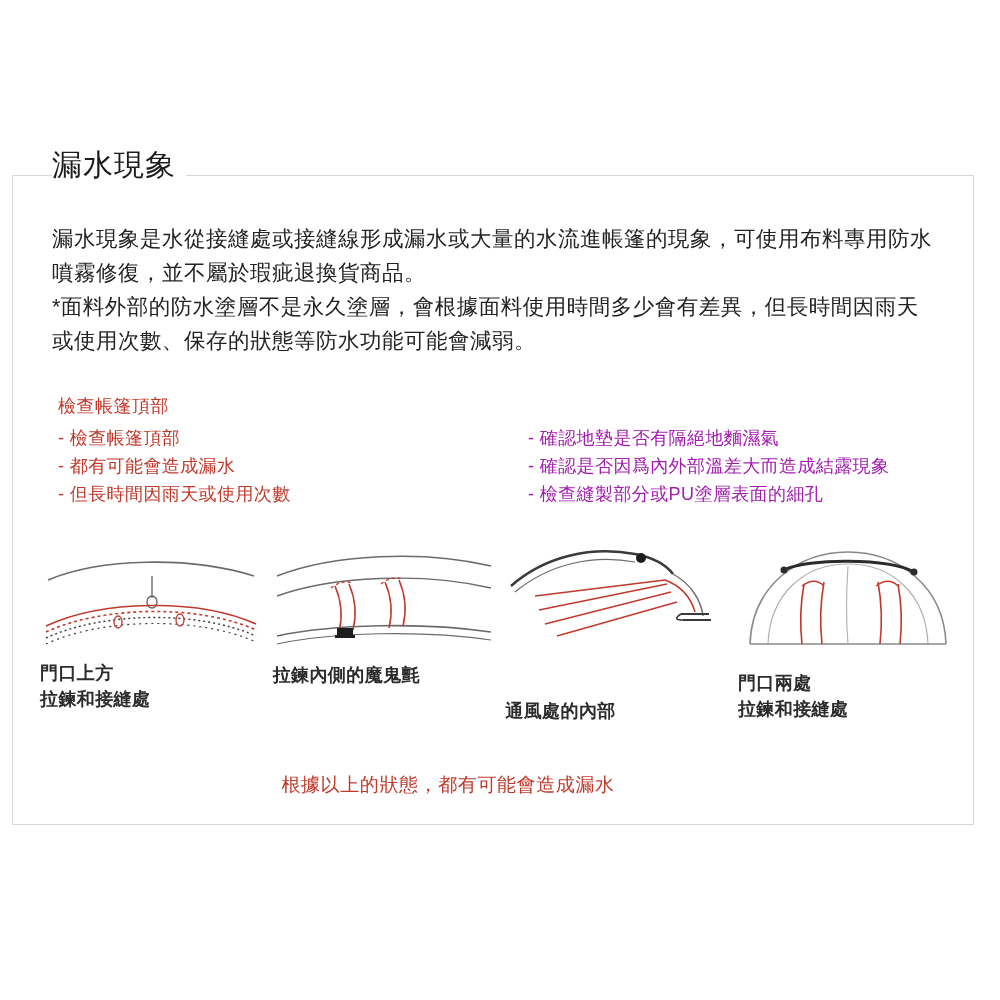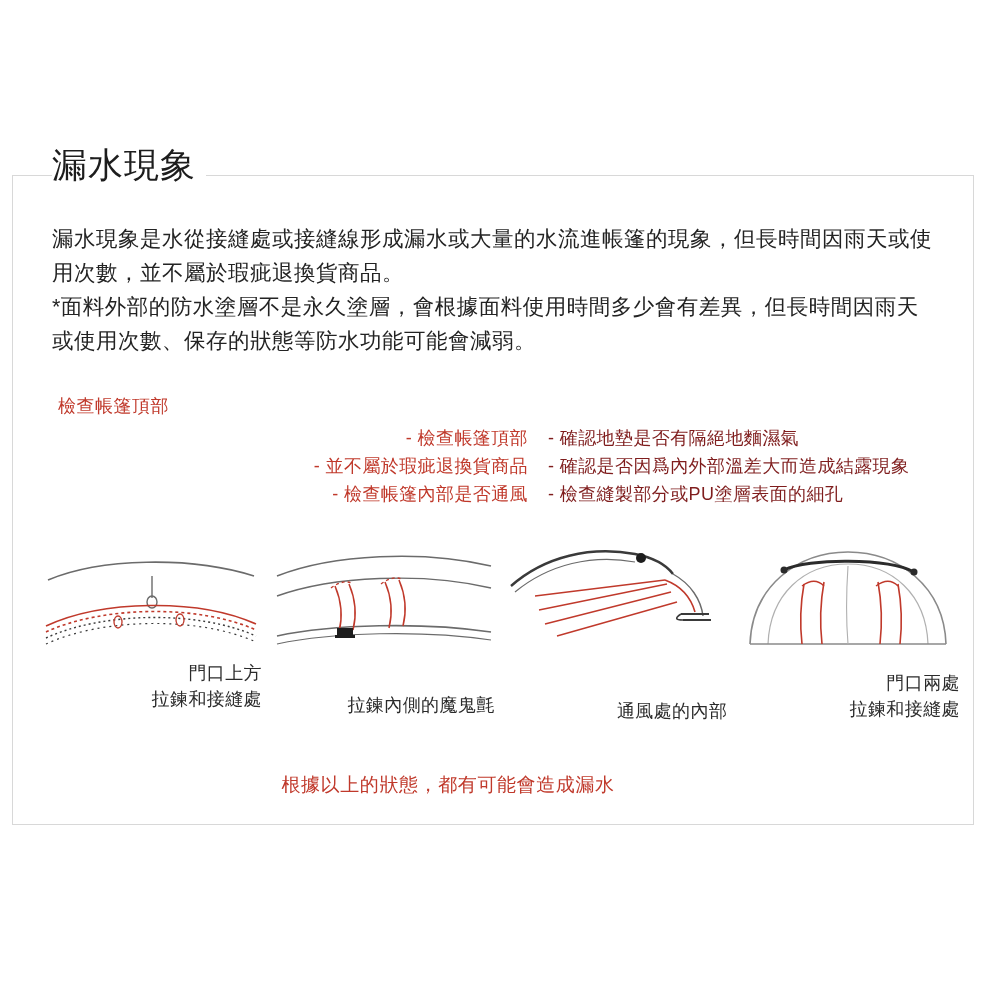--- a/index.html
+++ b/index.html
@@ -29,21 +29,21 @@
     width: 962px;
     height: 650px;
     border: 1px solid #d8d8d8;
     box-sizing: border-box;
     background: #ffffff;
   }
   .title {
     position: absolute;
     left: 52px;
     top: 148px;
-    font-size: 35px;
+    font-size: 30px;
     color: #1d1d1d;
     letter-spacing: 1px;
     background: #ffffff;
     padding: 0 10px 0 0;
     line-height: 34px;
   }
   .body-text {
     position: absolute;
     left: 52px;
     width: 880px;
@@ -69,50 +69,51 @@
   }
   .check-cols {
     display: flex;
     margin-top: 4px;
   }
   .check-col {
     font-size: 18px;
     line-height: 28px;
     letter-spacing: 0.4px;
   }
-  .check-col.left { width: 470px; color: #c0392b; text-align: right; }
+  .check-col.left { width: 470px; color: #c0392b; }
   .check-col.right { width: 430px; color: #3a3a3a; }
-  .check-col.right .item { color: #7f1d1d; margin-left: 20px; }
+  .check-col.right .item { color: #a21caf; }
   .check-col.left .item { color: #c0392b; }
 
   .figures {
     position: absolute;
     left: 40px;
     top: 540px;
     width: 920px;
     display: flex;
     justify-content: space-between;
   }
   .figure {
     width: 222px;
-    text-align: right;
+    text-align: left;
+    font-weight: bold;
   }
   .figure .art {
     height: 118px;
     position: relative;
   }
   .figure .caption {
     font-size: 18px;
     line-height: 26px;
     color: #2b2b2b;
     letter-spacing: 0.4px;
     margin-top: 8px;
   }
   .fig1 .caption { margin-top: 2px; }
-  .fig2 .caption { margin-top: 34px; }
+  .fig2 .caption { margin-top: 4px; }
   .fig3 .caption { margin-top: 40px; }
   .fig4 .caption { margin-top: 12px; }
 
   .footer-note {
     position: absolute;
     left: 0;
     top: 772px;
     width: 896px;
     text-align: center;
     font-size: 19px;
@@ -122,30 +123,30 @@
 </style>
 </head>
 <body>
 
 <div class="page">
 
   <div class="card"></div>
 
   <div class="title">漏水現象</div>
 
-  <div class="body-text" id="para1">漏水現象是水從接縫處或接縫線形成漏水或大量的水流進帳篷的現象，但長時間因雨天或使用次數，並不屬於瑕疵退換貨商品。</div>
+  <div class="body-text" id="para1">漏水現象是水從接縫處或接縫線形成漏水或大量的水流進帳篷的現象，可使用布料專用防水噴霧修復，並不屬於瑕疵退換貨商品。</div>
   <div class="body-text" id="para2">*面料外部的防水塗層不是永久塗層，會根據面料使用時間多少會有差異，但長時間因雨天或使用次數、保存的狀態等防水功能可能會減弱。</div>
 
   <div class="check-block">
     <div class="check-heading">檢查帳篷頂部</div>
     <div class="check-cols">
       <div class="check-col left">
         <div class="item">- 檢查帳篷頂部</div>
-        <div class="item">- 並不屬於瑕疵退換貨商品</div>
-        <div class="item">- 檢查帳篷內部是否通風</div>
+        <div class="item">- 都有可能會造成漏水</div>
+        <div class="item">- 但長時間因雨天或使用次數</div>
       </div>
       <div class="check-col right">
         <div class="item">- 確認地墊是否有隔絕地麵濕氣</div>
         <div class="item">- 確認是否因爲內外部溫差大而造成結露現象</div>
         <div class="item">- 檢查縫製部分或PU塗層表面的細孔</div>
       </div>
     </div>
   </div>
 
   <div class="figures">

